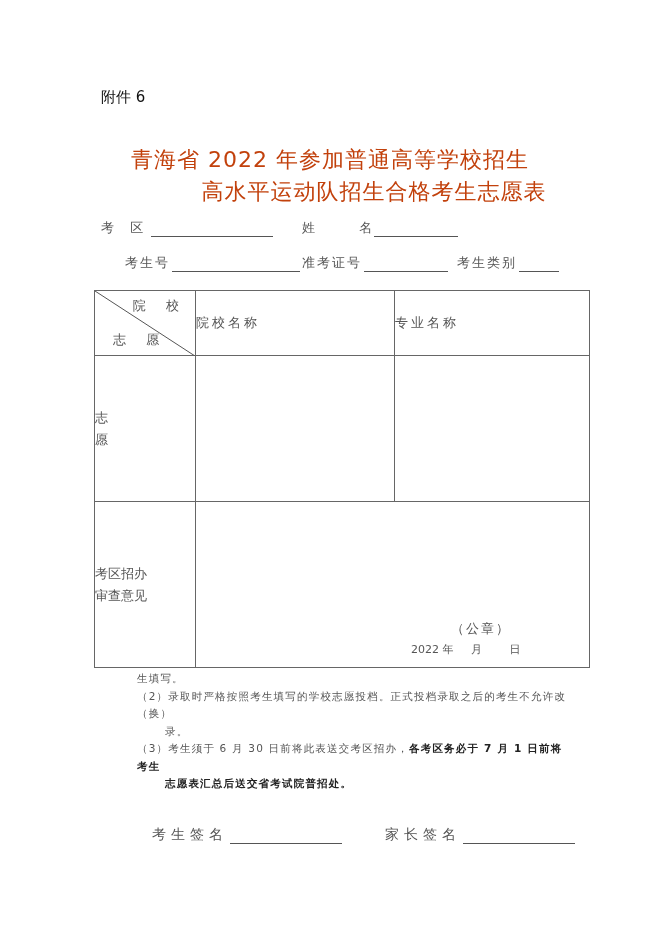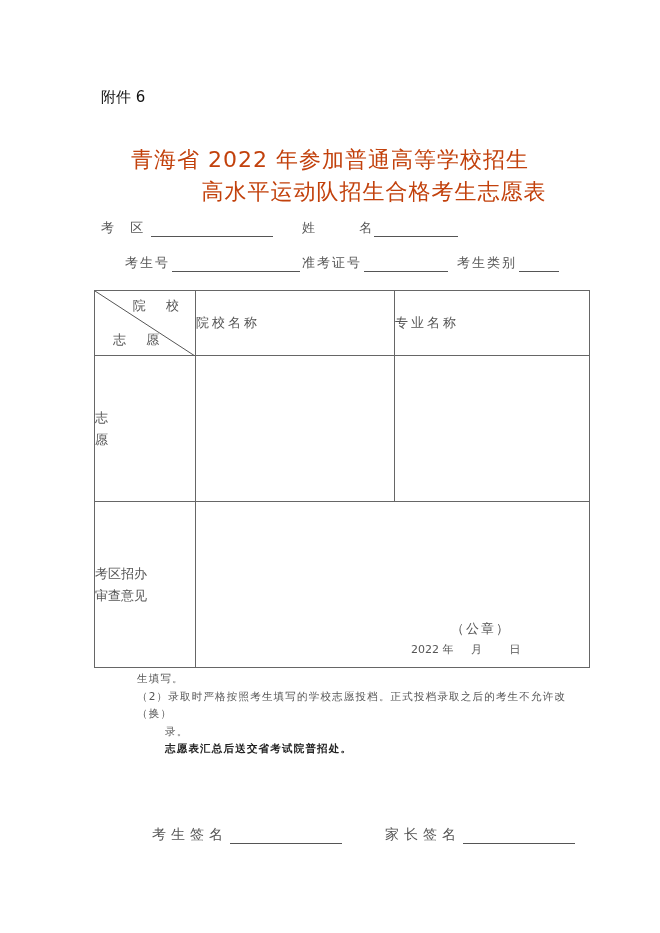--- a/index.html
+++ b/index.html
@@ -96,20 +96,21 @@
     </td>
   </tr>
 </tbody>
   </table>
 
 <div class="abs notes">
   <div class="ind">生填写。</div>
   <div class="ind">（2）录取时严格按照考生填写的学校志愿投档。正式投档录取之后的考生不允许改</div>
   <div class="ind">（换）</div>
   <div class="ind2">录。</div>
+  <div class="ind"><span>（3）考生须于 6 月 30 日前将此表送交考区招办，</span><b>各考区务必于 7 月 1 日前将考生</b></div>
   <div class="ind2"><b>志愿表汇总后送交省考试院普招处。</b></div>
 </div>
 
 <div class="abs sig" style="left:152px;">
   <span>考生签名</span><span class="uline" style="width:112px;"></span>
 </div>
 <div class="abs sig" style="left:385px;">
   <span>家长签名</span><span class="uline" style="width:112px;"></span>
 </div>
 

